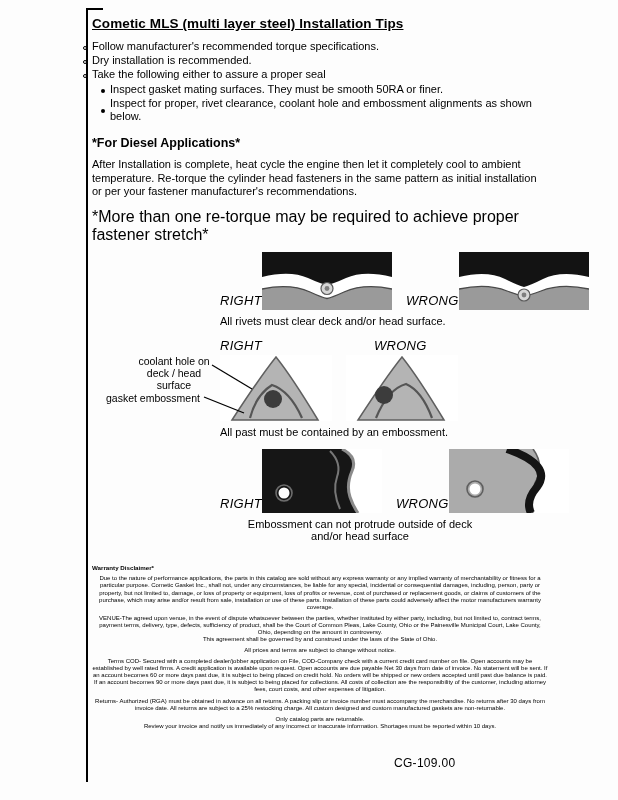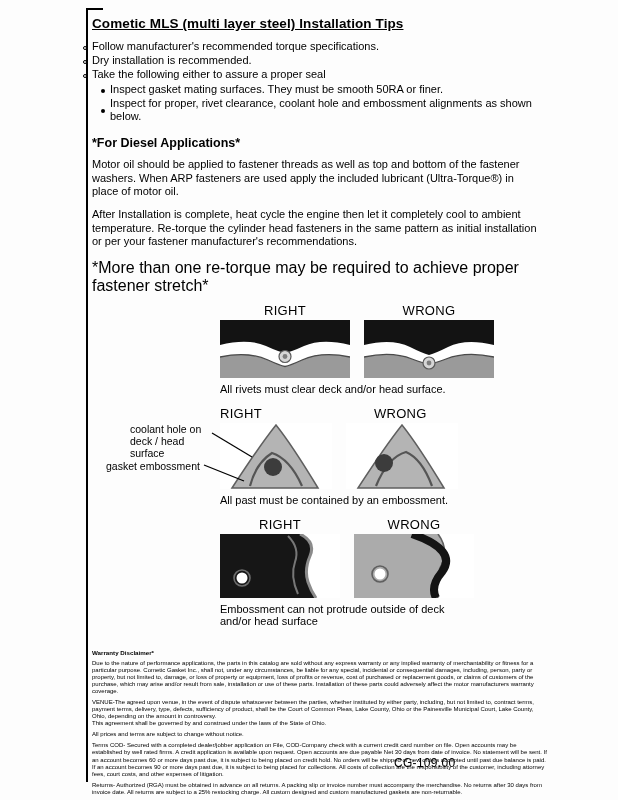--- a/index.html
+++ b/index.html
@@ -24,24 +24,24 @@
   .bullet-row { display:flex; align-items:center; font-size:11px; line-height:1.2; margin-bottom:1px; }
   .open-bullet { flex:none; width:4px; height:4px; border:1px solid #000; border-radius:50%; margin:3px 5px 0 -9px; }
   .filled-bullet { flex:none; width:4px; height:4px; background:#000; border-radius:50%; margin:3px 5px 0 9px; }
 
   .diesel-heading { font-size:12.5px; font-weight:bold; margin-top:13px; margin-bottom:8px; }
   .para { font-size:11px; line-height:1.22; margin-bottom:10px; width:450px; }
   .note { font-size:16px; margin-bottom:8px; }
 
   .diagrams { margin-left:128px; width:280px; }
   .dia-row { display:flex; gap:14px; }
-  .dia-col { display:flex; flex-direction:column; align-items:center; }
+  .dia-col { display:flex; flex-direction:row; align-items:flex-end;font-style:italic; }
   .dia-label { font-size:13px; margin-bottom:2px; letter-spacing:0.3px; }
   .dia-caption { font-size:11px; margin-top:5px; margin-bottom:11px; }
-  .preline { white-space:pre-line; }
+  .preline { white-space:pre-line;text-align:center; }
 
   .images-wrap { position:relative; display:flex; gap:14px; }
   .callout { position:absolute; font-size:10.5px; line-height:1.15; z-index:3; }
   .callout-1 { left:-90px; top:0px; width:88px; }
   .callout-2 { left:-114px; top:37px; width:98px; }
   .callout-lines { position:absolute; left:-120px; top:0; width:190px; height:66px; z-index:2; pointer-events:none; }
 
   svg.diagram { display:block; background:#fff; }
 
   .disclaimer { margin-top:22px; width:456px; }
@@ -80,21 +80,20 @@
       <span class="filled-bullet"></span>
       <span>Inspect gasket mating surfaces.  They must be smooth 50RA or finer.</span>
     </div>
     <div class="bullet-row">
       <span class="filled-bullet"></span>
       <span>Inspect for proper, rivet clearance, coolant hole and embossment alignments as shown below.</span>
     </div>
   </div>
 
   <h2 class="diesel-heading">*For Diesel Applications*</h2>
-  <p class="para">Motor oil should be applied to fastener threads as well as top and bottom of the fastener washers. When ARP fasteners are used apply the included lubricant (Ultra-Torque®) in place of motor oil.</p>
   <p class="para">After Installation is complete, heat cycle the engine then let it completely cool to ambient temperature. Re-torque the cylinder head fasteners in the same pattern as initial installation or per your fastener manufacturer's recommendations.</p>
   <p class="note">*More than one re-torque may be required to achieve proper fastener stretch*</p>
 
   <div class="diagrams">
 
     <div class="dia-row">
       <div class="dia-col">
         <div class="dia-label">RIGHT</div>
         <svg class="diagram" width="130" height="58" viewBox="0 0 130 58">
           <rect width="130" height="58" fill="#ffffff"></rect>

